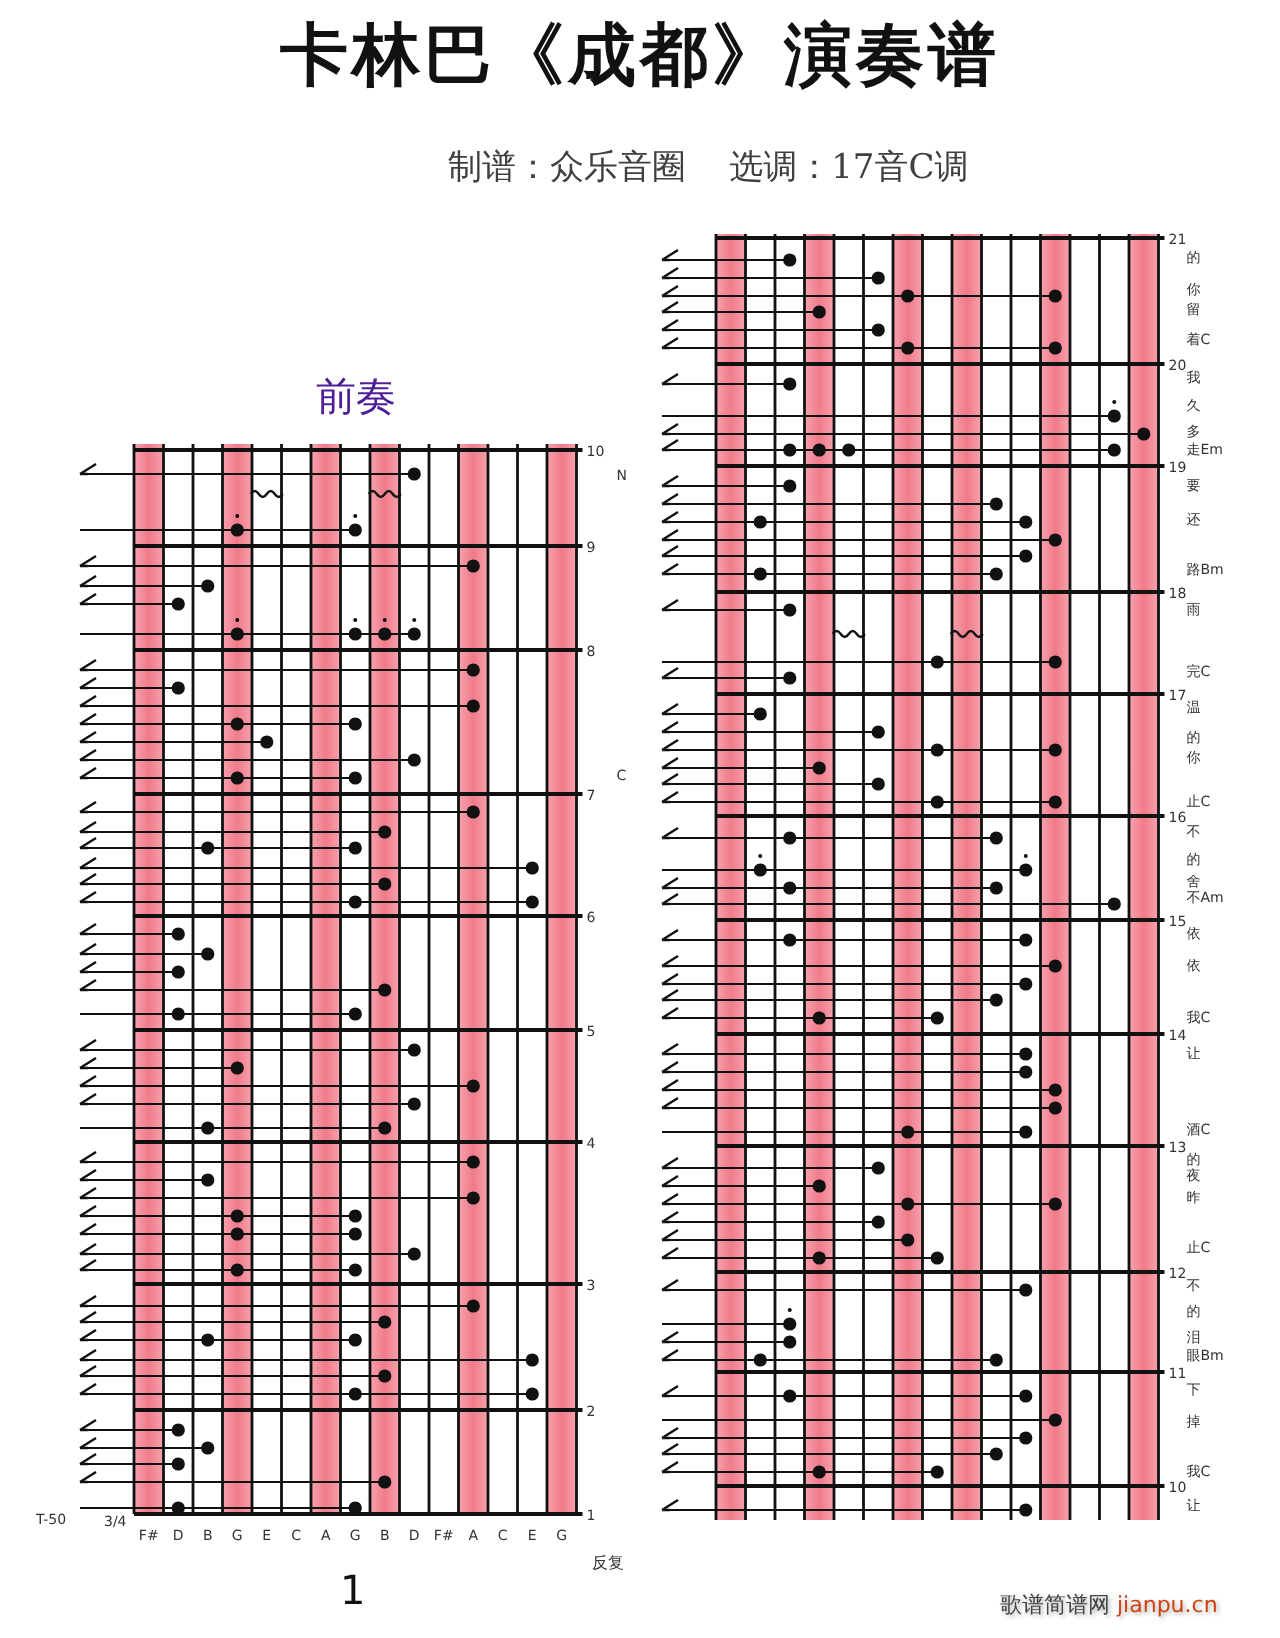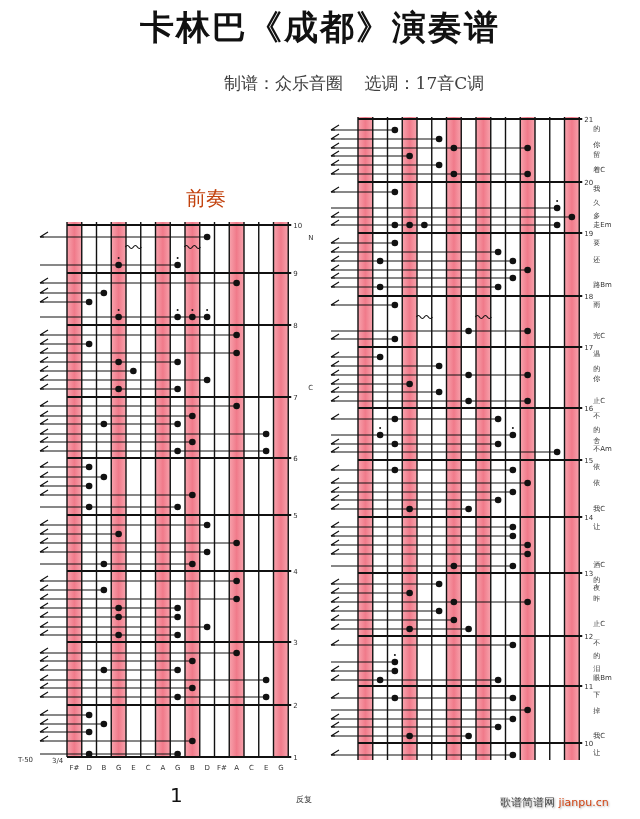--- a/index.html
+++ b/index.html
@@ -1,19 +1,19 @@
 <!DOCTYPE html>
 <html><head>
 <meta charset="utf-8">
 <style>
   html,body{margin:0;padding:0;background:#fff;}
   body{width:640px;height:819px;position:relative;overflow:hidden;font-family:"DejaVu Sans",sans-serif;}
   .title{position:absolute;left:80px;top:5px;width:480px;text-align:center;font-size:34px;font-weight:bold;color:#111;letter-spacing:2px;font-family:"DejaVu Sans",sans-serif;}
   .subtitle{position:absolute;left:224px;top:72px;font-size:17px;color:#404040;font-family:"DejaVu Serif",serif;white-space:pre;}
-  .section-title{position:absolute;left:158px;top:185px;font-size:20px;color:#c2410c;font-family:"DejaVu Sans",sans-serif;margin-left:28px;}
+  .section-title{position:absolute;left:158px;top:185px;font-size:20px;color:#4c1d95;font-family:"DejaVu Sans",sans-serif;}
   .page-number{position:absolute;left:170px;top:783px;font-size:20px;color:#111;}
   .watermark{position:absolute;left:500px;top:795px;font-size:11px;color:#444;text-shadow:1px 1px 2px #aaa;}
   .watermark .url{color:#d04010;}
   svg{position:absolute;left:0;top:0;}
   .small{font-size:7px;fill:#333;font-family:"DejaVu Sans",sans-serif;}
   .foot{position:absolute;font-size:7px;color:#333;}
 </style>
 </head>
 <body>
 
@@ -519,19 +519,19 @@
       <text x="593.25" y="680" class="small">眼Bm</text>
       <text x="593.25" y="697" class="small">下</text>
       <text x="593.25" y="713" class="small">掉</text>
       <text x="593.25" y="738" class="small">我C</text>
       <text x="593.25" y="755" class="small">让</text>
     </g>
   </svg>
 
 <div class="foot" style="left:18px;top:756px;">T-50</div>
 <div class="foot" style="left:52px;top:757px;">3/4</div>
-<div class="foot" style="left:296px;top:794px;font-size:8px;">反复</div>
+<div class="foot" style="left:296px;top:776px;font-size:8px;">反复</div>
 
 <div class="page-number">1</div>
 <div class="watermark">
   <span>歌谱简谱网</span>
   <span class="url">jianpu.cn</span>
 </div>
 
 </body></html>

